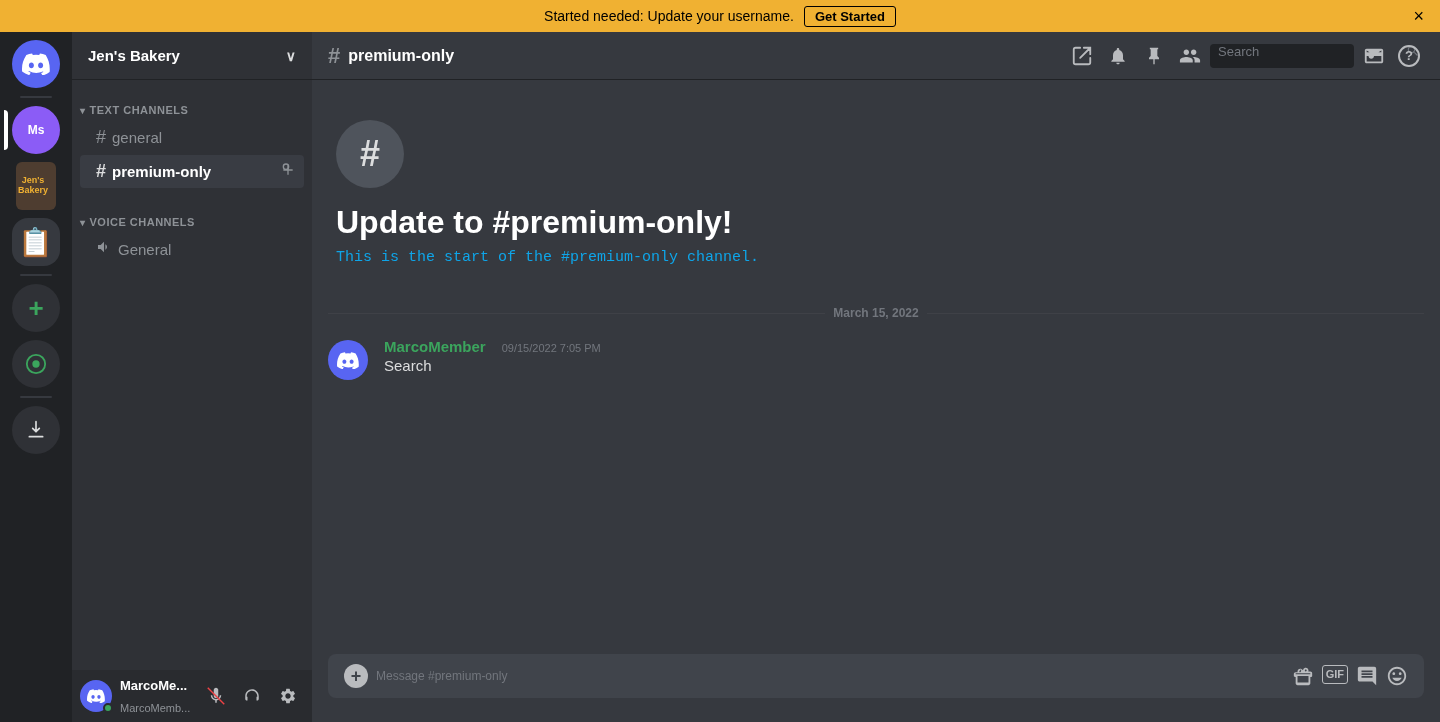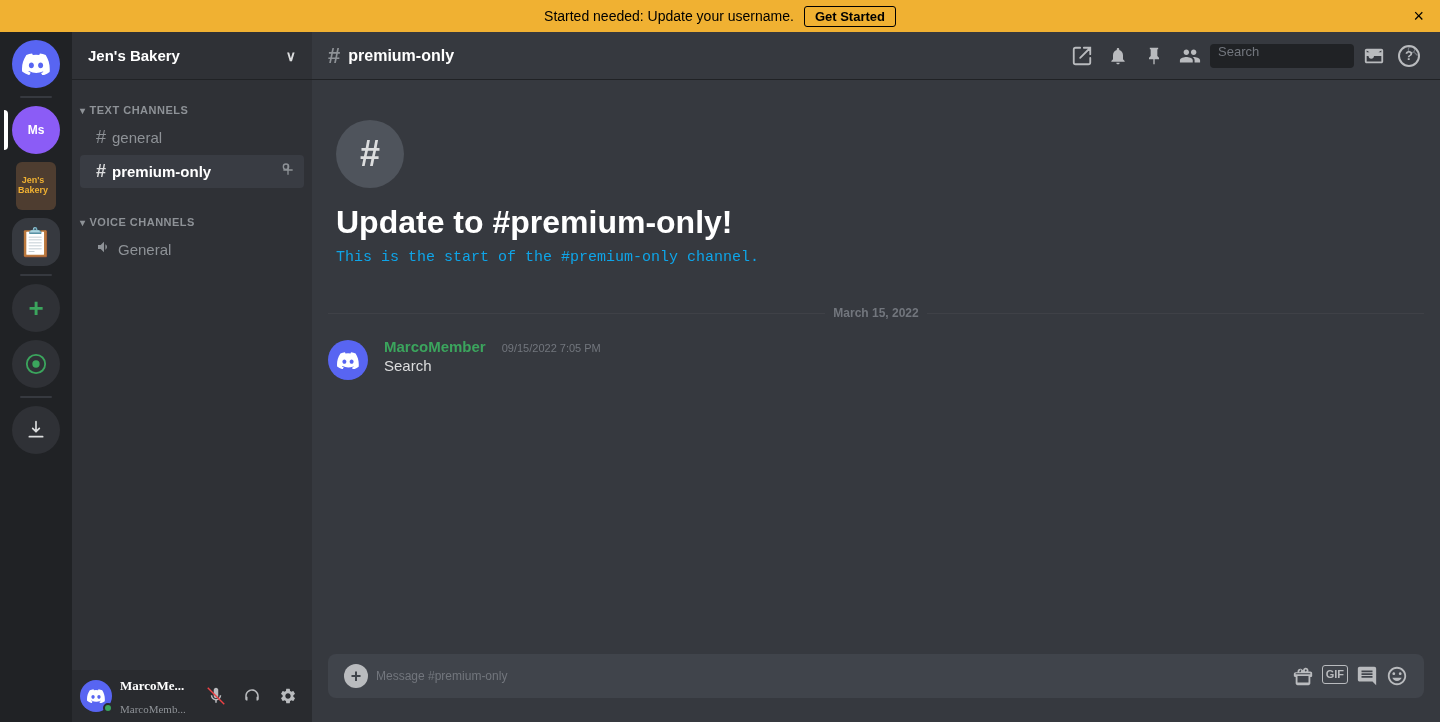--- a/index.html
+++ b/index.html
@@ -198,21 +198,21 @@
     .user-status-dot {
       position: absolute;
       bottom: -1px;
       right: -1px;
       width: 10px;
       height: 10px;
       border-radius: 50%;
       background: #3ba55d;
       border: 2px solid #292b2f;
     }
-    .user-info { flex: 1; min-width: 0; font-family: Liberation Serif, serif; }
+    .user-info { flex: 1; min-width: 0; }
     .user-name { font-size: 13px; font-weight: 600; color: #fff; white-space: nowrap; overflow: hidden; text-overflow: ellipsis; }
     .user-tag { font-size: 11px; color: #8e9297; white-space: nowrap; overflow: hidden; text-overflow: ellipsis; margin-top: 9px; }
     .user-controls { display: flex; gap: 4px; align-items: center; }
     .user-control-btn {
       width: 32px;
       height: 32px;
       border-radius: 4px;
       display: flex;
       align-items: center;
       justify-content: center;

